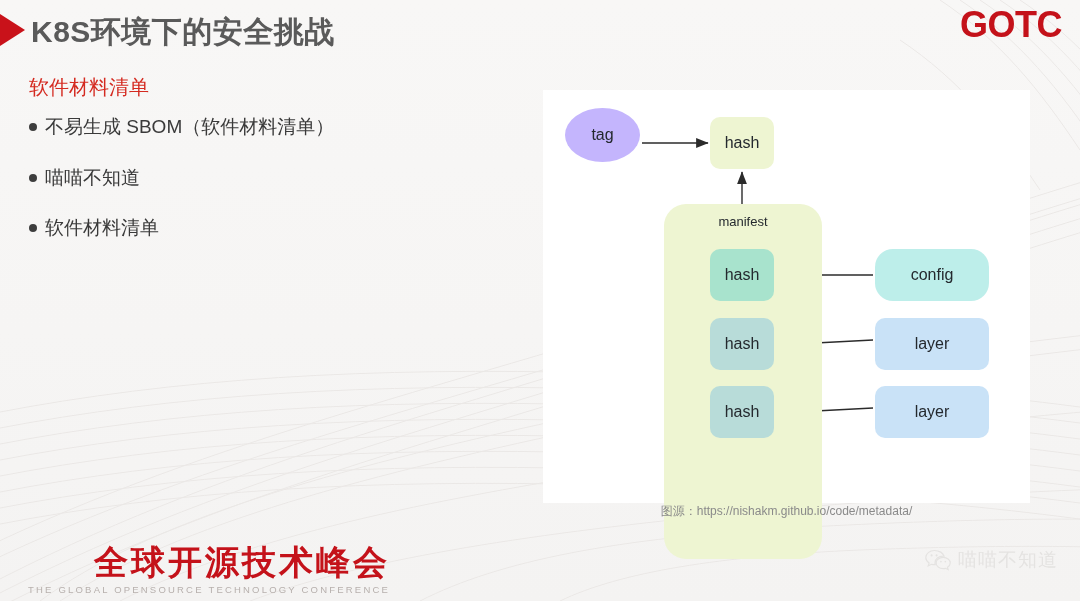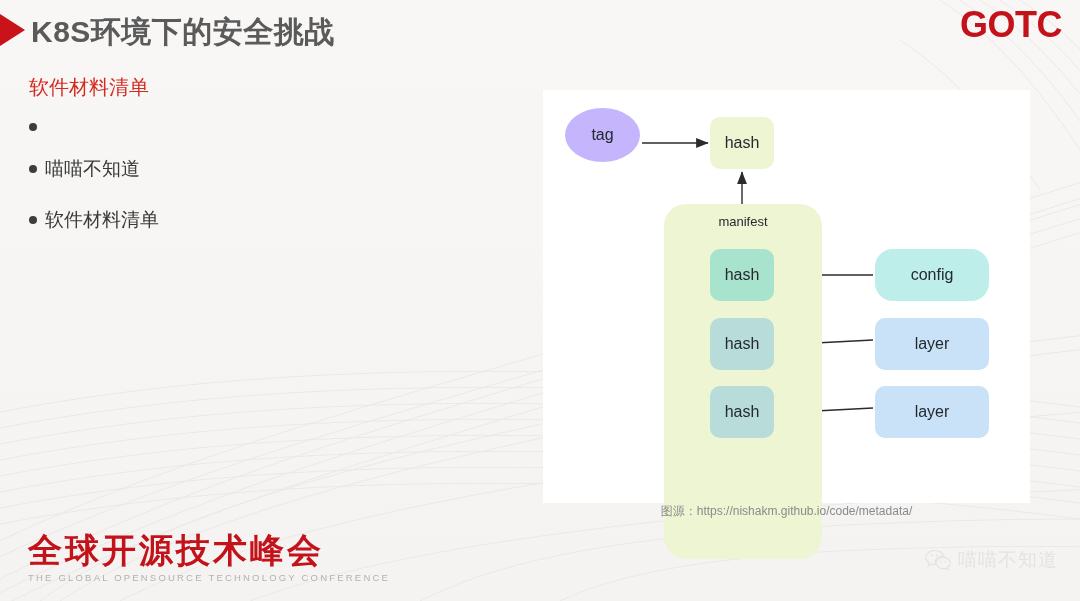--- a/index.html
+++ b/index.html
@@ -191,21 +191,22 @@
     text-align: center;
     font-size: 12px;
     color: #8a8a8a;
     white-space: nowrap;
   }
 
   
   .footer-brand {
     position: absolute;
     left: 28px;
-    bottom: 18px;
+    bottom: 6px;
+    text-align: right;
   }
   .footer-cn {
     font-size: 34px;
     font-weight: bold;
     color: #c4121a;
     letter-spacing: 3px;
     line-height: 1.08;
     white-space: nowrap;
   }
   .footer-en {
@@ -270,20 +271,21 @@
 
   <div class="title-arrow"></div>
   <div class="slide-title">K8S环境下的安全挑战</div>
   <div class="gotc-logo">GOTC</div>
 
   <div class="subtitle">软件材料清单</div>
 
   <div class="bullets">
     <div class="bullet-row">
       <span class="bullet-dot"></span>
+      <span class="bullet-text">不易生成 SBOM（软件材料清单）</span>
     </div>
     <div class="bullet-row">
       <span class="bullet-dot"></span>
       <span class="bullet-text">喵喵不知道</span>
     </div>
     <div class="bullet-row">
       <span class="bullet-dot"></span>
       <span class="bullet-text">软件材料清单</span>
     </div>
   </div>

